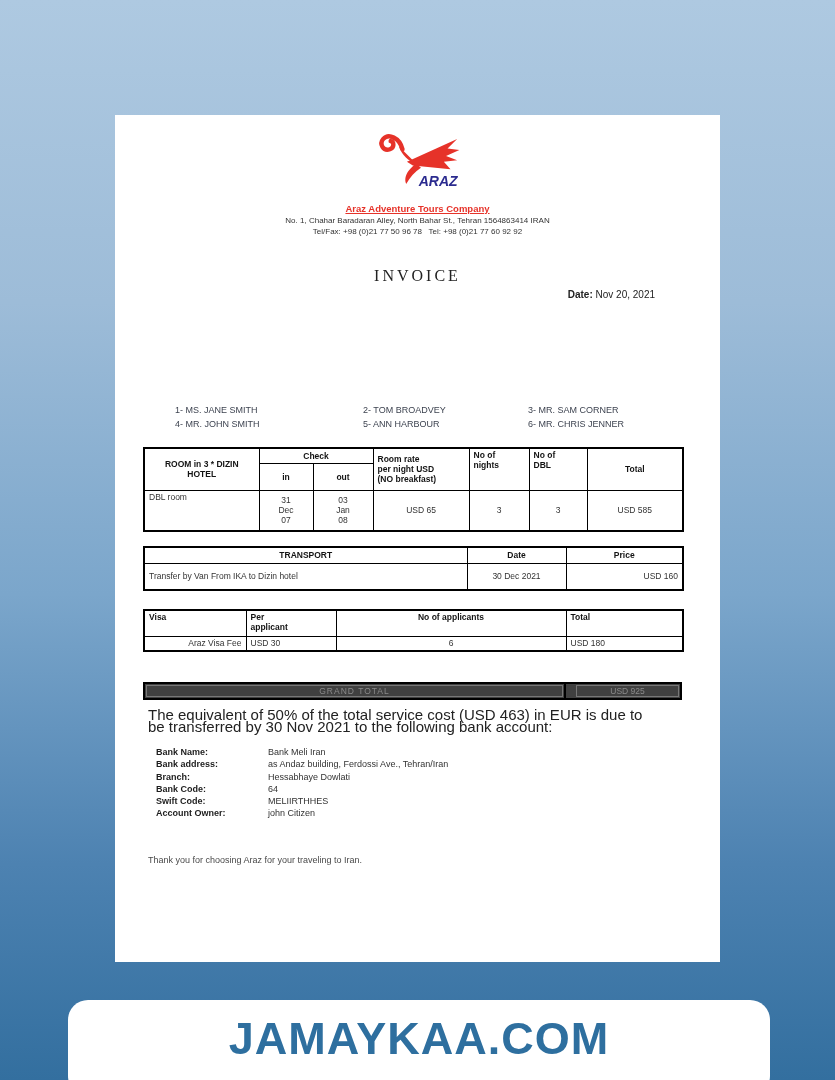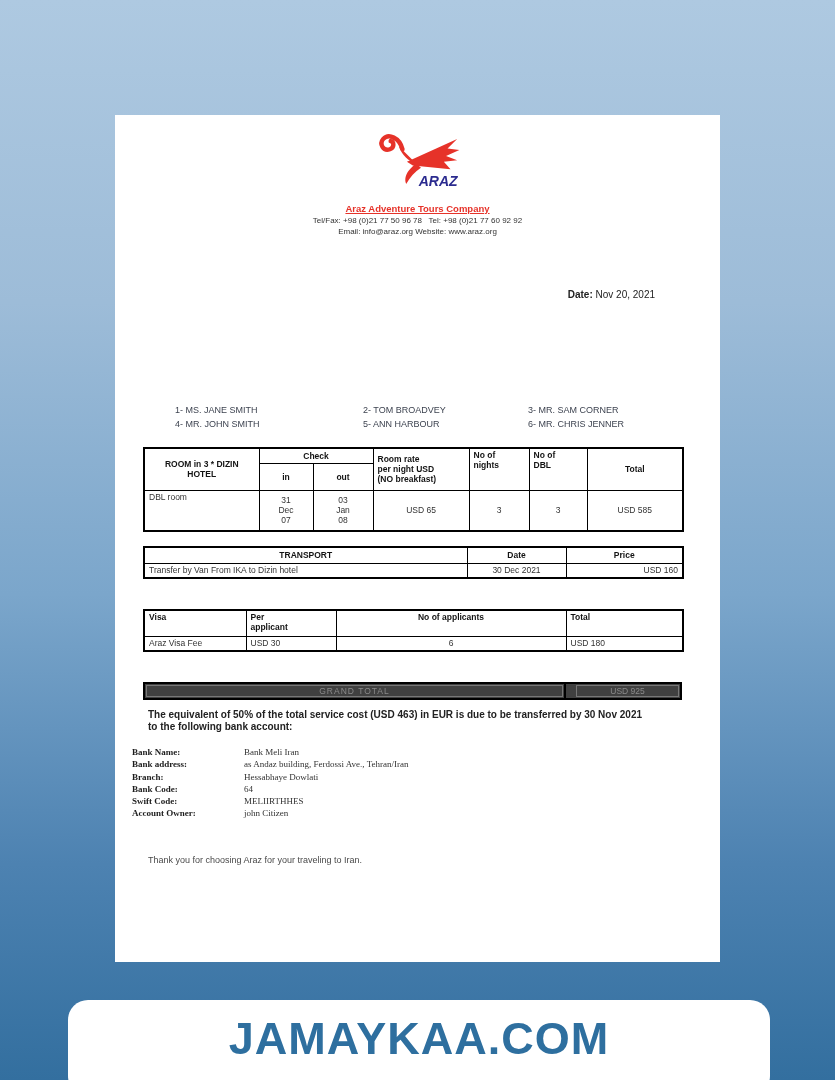--- a/index.html
+++ b/index.html
@@ -51,22 +51,22 @@
   
   .grand{position:absolute;top:567px;left:28px;width:539px;height:18px;
     display:flex;border:2px solid #000;background:#404040;}
   .gt-left{flex:1;margin:1px;border:1px solid #777;display:flex;align-items:center;justify-content:center;
     color:#8a8a8a;font-size:8.5px;letter-spacing:1px;}
   .gt-right{width:116px;border-left:2px solid #000;display:flex;padding-left:9px;}
   .gt-right-inner{flex:1;margin:1px;border:1px solid #777;display:flex;align-items:center;justify-content:center;
     color:#8a8a8a;font-size:8.5px;}
   
   .sec-note{position:absolute;top:594px;left:33px;width:505px;
-    font-size:10px;font-weight:bold;line-height:11.5px;color:#222;}
-  .sec-bank{position:absolute;top:631px;left:17px;font-size:9px;line-height:12.3px;color:#333;font-family:Liberation Serif, serif;}
+    font-size:15px;font-weight:normal;line-height:11.5px;color:#222;}
+  .sec-bank{position:absolute;top:631px;left:41px;font-size:9px;line-height:12.3px;color:#333;}
   .bank-row{display:flex;}
   .bank-label{width:112px;font-weight:bold;color:#1d1d1d;}
   .sec-thanks{position:absolute;top:740px;left:33px;font-size:9px;color:#4a4a4a;}
   
   .banner{position:absolute;left:68px;top:1000px;width:702px;height:96px;
     background:#ffffff;border-radius:20px;display:flex;align-items:flex-start;justify-content:center;}
   .banner-text{font-size:45px;font-weight:bold;letter-spacing:1px;color:var(--banner-blue);line-height:78px;}
 </style>
 </head>
 <body>
@@ -75,25 +75,26 @@
 
   <div class="sec-header">
     <svg class="logo-svg" viewBox="0 0 130 92">
       <path d="M44 26 C40 10 25 4 18 12 C12 19 18 29 27 26 C33 24 33 16 28 15" fill="none" stroke="#e63229" stroke-width="6" stroke-linecap="round"></path>
       <path d="M39 22 C44 35 52 42 62 45 L55 52 C49 58 46 66 49 73 C54 64 61 56 69 51 L62 45 Z" fill="#e63229"></path>
       <path d="M50 43 L118 12 L105 25 L121 27 L103 35 L118 41 L100 43 L109 53 L58 48 Z" fill="#e63229"></path>
       <text x="66" y="76" text-anchor="start" font-family="Liberation Sans, sans-serif" font-size="19" font-weight="bold" font-style="italic" fill="#2b2b8f">ARAZ</text>
     </svg>
     <div class="company-name">Araz Adventure Tours Company</div>
     <div class="addr">
+      <div>No. 1, Chahar Baradaran Alley, North Bahar St., Tehran 1564863414 IRAN</div>
       <div>Tel/Fax: +98 (0)21 77 50 96 78 &nbsp; Tel: +98 (0)21 77 60 92 92</div>
-      <div>Email: info@araz.org Website: www.araz.org</div>
-    </div>
-  </div>
-
+    </div>
+  </div>
+
+  <div class="sec-title">INVOICE</div>
   <div class="sec-date"><b>Date:</b><span> Nov 20, 2021</span></div>
 
 
   <div class="sec-clients">
     <span>1- MS. JANE SMITH</span>
     <span>2- TOM BROADVEY</span>
     <span>3- MR. SAM CORNER</span>
     <span>4- MR. JOHN SMITH</span>
     <span>5- ANN HARBOUR</span>
     <span>6- MR. CHRIS JENNER</span>
@@ -148,21 +149,21 @@
         <col style="width:323px">
         <col style="width:99px">
         <col style="width:117px">
       </colgroup>
     <tbody>
         <tr style="height:16px">
       <th style="text-align:center">TRANSPORT</th>
       <th style="text-align:center">Date</th>
       <th style="text-align:center">Price</th>
     </tr>
-    <tr style="height:15px">
+    <tr style="height:27px">
       <td style="text-align:left">Transfer by Van From IKA to Dizin hotel</td>
       <td style="text-align:center">30 Dec 2021</td>
       <td style="text-align:right">USD 160</td>
     </tr>
   </tbody>
     </table>
 
   <table class="t-visa">
     <colgroup>
         <col style="width:102px">
@@ -172,21 +173,21 @@
       </colgroup>
     <tbody>
         <tr style="height:26px">
       <th style="text-align:left;vertical-align:top">Visa</th>
       <th class="ml" style="text-align:left;vertical-align:top">Per
 applicant</th>
       <th style="text-align:center;vertical-align:top">No of applicants</th>
       <th style="text-align:left;vertical-align:top">Total</th>
     </tr>
     <tr style="height:15px">
-      <td style="text-align:left">Araz Visa Fee</td>
+      <td style="text-align:right">Araz Visa Fee</td>
       <td style="text-align:left">USD 30</td>
       <td style="text-align:center">6</td>
       <td style="text-align:left">USD 180</td>
     </tr>
   </tbody>
     </table>
 
   <div class="grand">
     <div class="gt-left">GRAND TOTAL</div>
     <div class="gt-right">

